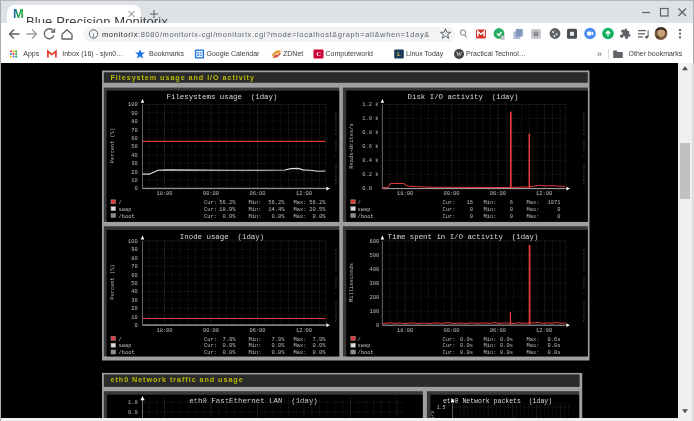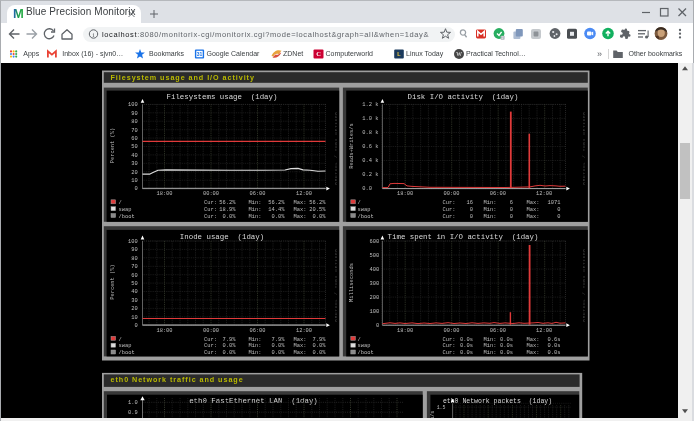--- a/index.html
+++ b/index.html
@@ -1,20 +1,20 @@
 <!DOCTYPE html>
 <html><head><meta charset="utf-8"><style>
 *{margin:0;padding:0;box-sizing:border-box}
 html,body{width:694px;height:421px;overflow:hidden;background:#000;font-family:"Liberation Sans",sans-serif}
 #win{filter:saturate(100%)}
 .abs{position:absolute}
 #win{position:relative;width:694px;height:421px}
 #tabbar{left:0;top:0;width:694px;height:23px;background:#dee1e6;border-top:1px solid #b5b8bc;border-left:1px solid #a9acb0;border-right:1px solid #a9acb0}
 #tab{left:7px;top:5px;width:134px;height:18px;background:#fff;border-radius:8px 8px 0 0}
-#tabtitle{left:26px;top:6px;font-size:10px;color:#3c4043;letter-spacing:0.1px}
+#tabtitle{left:26px;top:14px;font-size:13px;color:#3c4043;letter-spacing:0.1px}
 #toolbar{left:0;top:23px;width:694px;height:22px;background:#fff;border-left:1px solid #a9acb0;border-right:1px solid #a9acb0}
 #bookbar{left:0;top:45px;width:694px;height:18px;background:#fff;border-left:1px solid #a9acb0;border-right:1px solid #a9acb0}
 #urlpill{left:83px;top:26.5px;width:372px;height:15px;border-radius:7.5px;background:#f1f3f4}
 #urltext{left:102px;top:29.8px;width:327px;overflow:hidden;font-size:7.5px;letter-spacing:0.62px;color:#5f6368;white-space:nowrap}
 #content{left:0;top:63px;width:694px;height:358px;background:#000}
 .bktext{position:absolute;top:50px;font-size:7px;color:#3c4043;white-space:nowrap}
 #vsb{left:677.5px;top:63px;width:14px;height:354.5px;background:#f0f0f0}
 #vthumb{left:679.5px;top:143px;width:10px;height:56px;background:#c1c1c1}
 #hsb{left:1px;top:417.5px;width:690.5px;height:3.5px;background:#f0f0f0}
 #rborder{left:691.5px;top:63px;width:2.5px;height:358px;background:#dadce0}
@@ -129,21 +129,21 @@
         </g>
         <g transform="translate(680,0)">
           <g fill="#5f6368">
             <circle cx="0" cy="-4" r="1.15"></circle>
             <circle cx="0" cy="-0.3" r="1.15"></circle>
             <circle cx="0" cy="3.4" r="1.15"></circle>
           </g>
         </g>
       </g>
 </svg>
-<div class="abs" id="urltext"><span style="color:#202124">localhost</span>:8080/monitorix-cgi/monitorix.cgi?mode=localhost&amp;graph=all&amp;when=1day&amp;color…</div>
+<div class="abs" id="urltext"><span style="color:#202124">monitorix</span>:8080/monitorix-cgi/monitorix.cgi?mode=localhost&amp;graph=all&amp;when=1day&amp;color…</div>
 <svg class="abs" style="left:0;top:45px" width="694" height="18">
   <g transform="translate(0,9)">
         <g transform="translate(13.6,0)">
           <circle cx="-2.6" cy="-2.6" r="1.05" fill="#ea4335"></circle>
           <circle cx="0.0" cy="-2.6" r="1.05" fill="#fbbc04"></circle>
           <circle cx="2.6" cy="-2.6" r="1.05" fill="#34a853"></circle>
           <circle cx="-2.6" cy="0.0" r="1.05" fill="#4285f4"></circle>
           <circle cx="0.0" cy="0.0" r="1.05" fill="#ea4335"></circle>
           <circle cx="2.6" cy="0.0" r="1.05" fill="#34a853"></circle>
           <circle cx="-2.6" cy="2.6" r="1.05" fill="#fbbc04"></circle>

